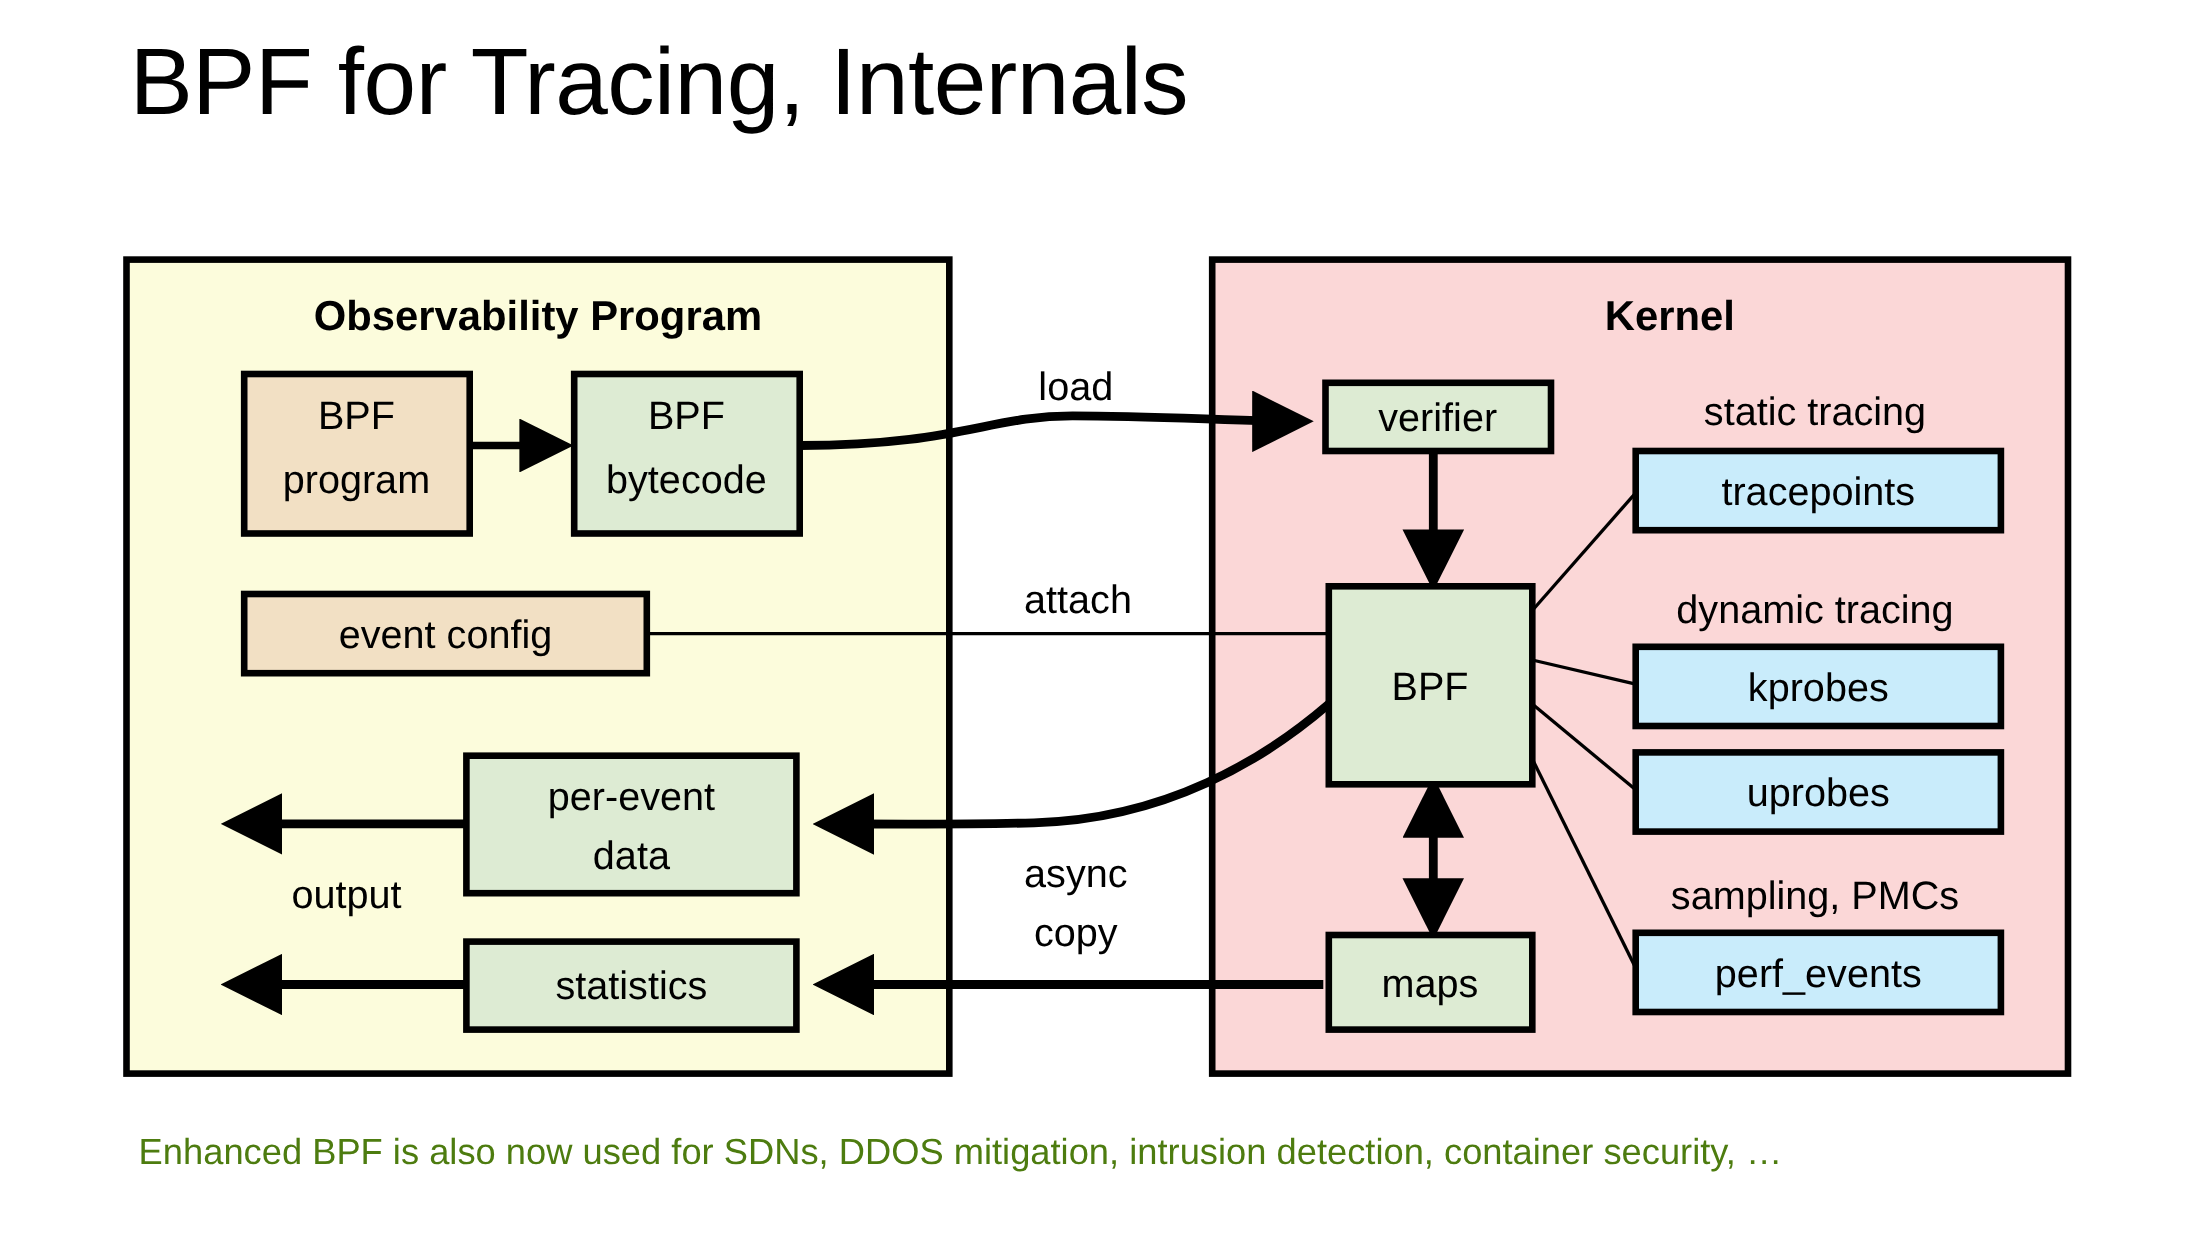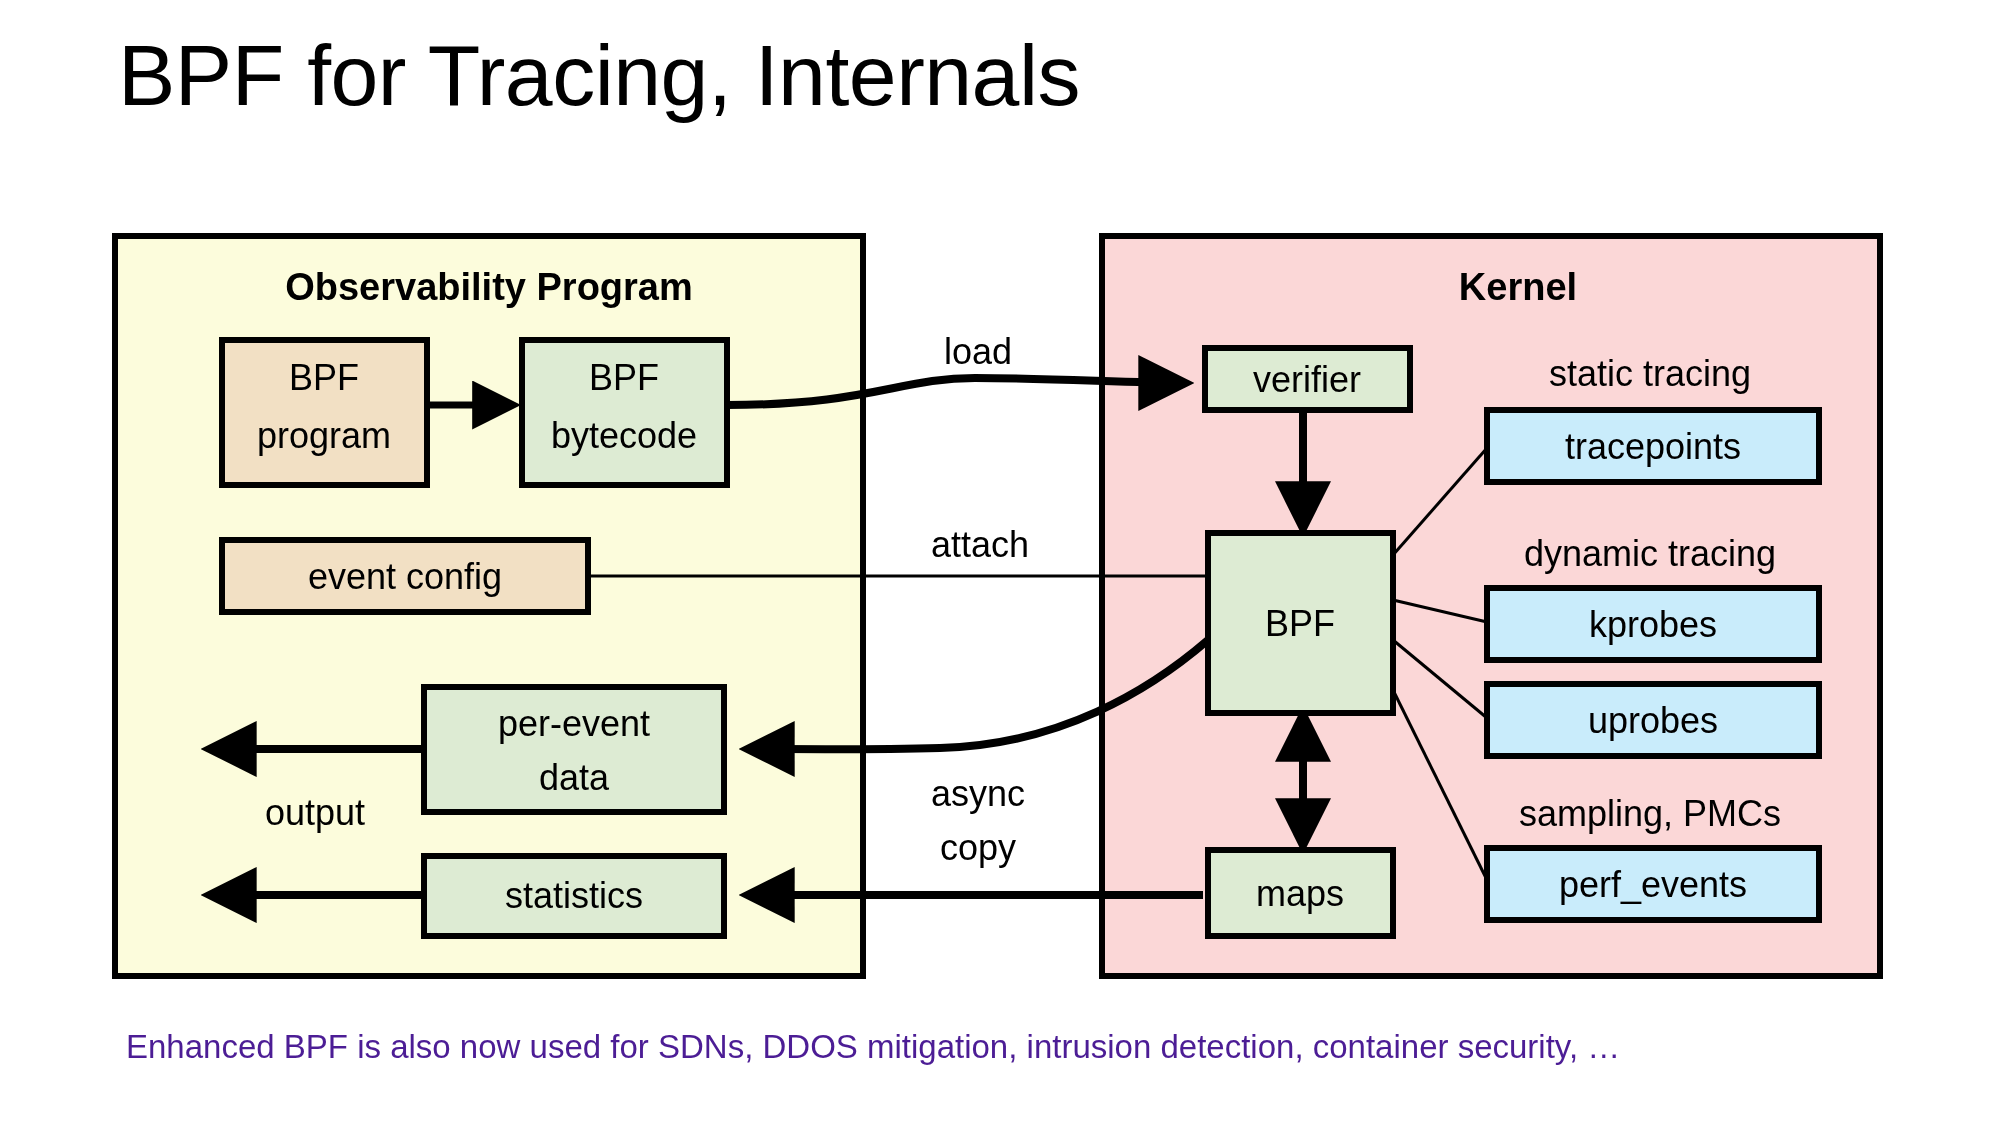--- a/index.html
+++ b/index.html
@@ -31,21 +31,21 @@
     font-weight: 400;
     letter-spacing: -0.5px;
     color: #000000;
     white-space: nowrap;
   }
   .footnote {
     position: absolute;
     left: 126px;
     top: 1028px;
     font-size: 33px;
-    color: #4c1d95;
+    color: #4d7c0f;
     white-space: nowrap;
   }
   svg.diagram {
     position: absolute;
     left: 0;
     top: 0;
     width: 1998px;
     height: 1125px;
   }
   .boxtext {

